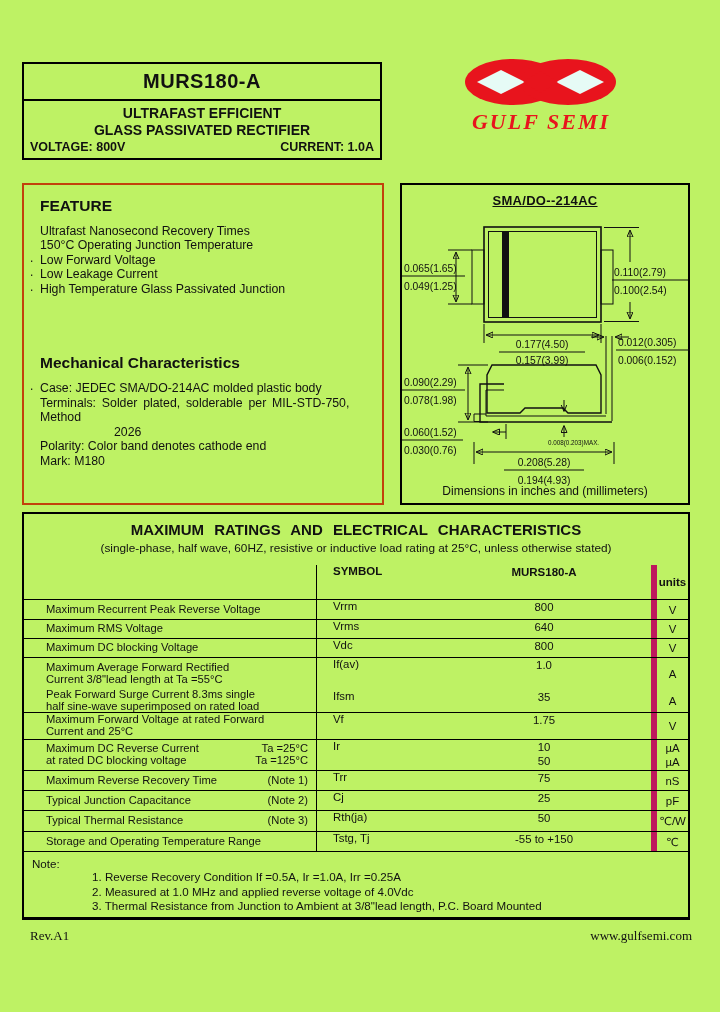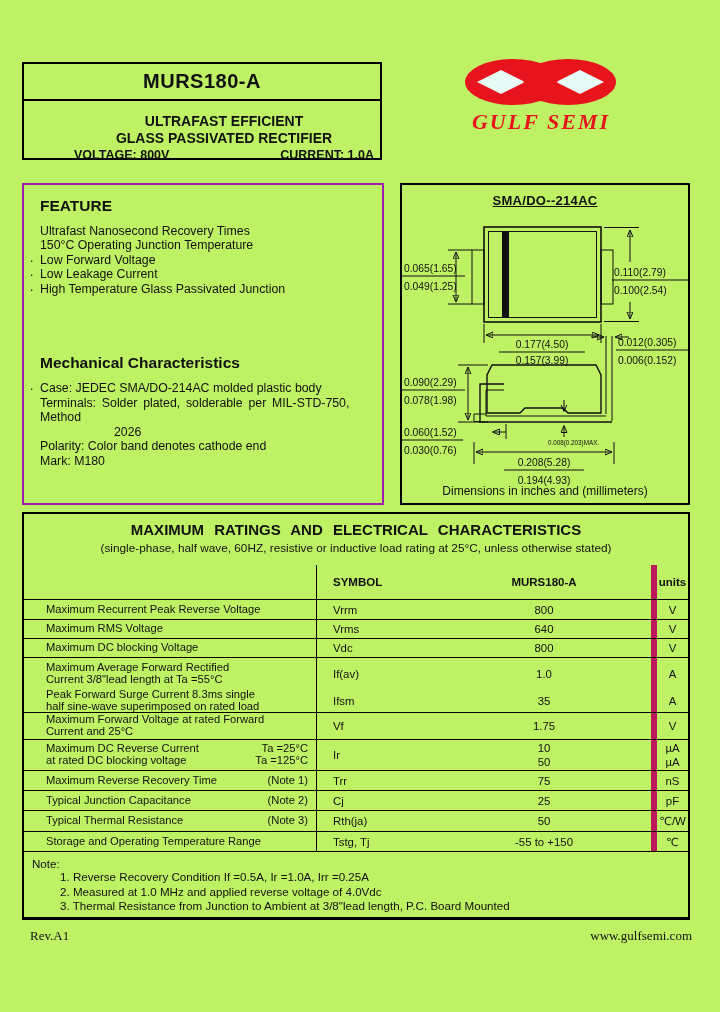--- a/index.html
+++ b/index.html
@@ -4,32 +4,32 @@
 <style>
   * { margin:0; padding:0; box-sizing:border-box; }
   html,body { width:720px; height:1012px; }
   body { font-family:"Liberation Sans","DejaVu Sans",sans-serif; background:#e6fbf6; color:#111; position:relative; }
   .page { position:absolute; inset:0; width:720px; height:1012px; background:#bef264; overflow:hidden; }
 
   
   .title-box { position:absolute; left:22px; top:62px; width:360px; height:98px; border:2px solid #000; }
   .pn-row { height:37px; border-bottom:2px solid #000; display:flex; align-items:center; justify-content:center;
             font-size:20px; font-weight:bold; letter-spacing:0.5px; }
-  .tb-lower { padding-top:12px;margin-left:44px; }
+  .tb-lower { padding-top:4px; }
   .tb-line { text-align:center; font-weight:bold; font-size:14px; line-height:17px; }
   .vc-row { display:flex; justify-content:space-between; font-weight:bold; font-size:12.5px; padding:1px 6px 0 6px; }
 
   
   .logo { position:absolute; left:462px; top:58px; width:158px; height:84px; }
   .logo-mark { display:block; margin:0 auto; }
   .logo-text { text-align:center; font-family:"Liberation Serif","DejaVu Serif",serif; font-weight:bold;
                font-style:italic; font-size:22px; letter-spacing:2px; color:#e8141d; margin-top:1px; }
 
   
-  .feature-box { position:absolute; left:22px; top:183px; width:362px; height:322px; border:2px solid #a21caf; padding:12px 10px 0 16px; }
+  .feature-box { position:absolute; left:22px; top:183px; width:362px; height:322px; border:2px solid #c2410c; padding:12px 10px 0 16px; }
   .sec-title { font-weight:bold; font-size:15.5px; }
   .feat-list { margin-top:9px; }
   .feat-item { font-size:12.3px; line-height:14.4px; position:relative; }
   .blt::before { content:"."; position:absolute; left:-10px; top:-2px; font-size:12px; }
   .mech-title { margin-top:58px; }
   .mech-list { margin-top:9px; }
   .mech-line { font-size:12.3px; line-height:14.6px; position:relative; }
   .just { word-spacing:2.4px; }
   .ind { margin-left:74px; }
 
@@ -45,29 +45,29 @@
 
   
   .ratings-box { position:absolute; left:22px; top:512px; width:668px; height:408px; border:2px solid #000; border-bottom-width:3px; }
   .r-title { position:absolute; top:7px; width:100%; text-align:center; font-weight:bold; font-size:15px; word-spacing:6px; }
   .r-sub { position:absolute; top:27px; width:100%; text-align:center; font-size:11.8px; }
   .grid { position:absolute; top:51px; left:0; width:100%; }
   .trow { display:flex; border-bottom:1px solid #000; align-items:stretch; }
   .trow.nb { border-bottom:none; }
   .c-param { width:293px; border-right:1px solid #000; padding:1px 8px 1px 22px; display:flex; flex-direction:column; justify-content:center; }
   .pline { font-size:11.2px; line-height:11.8px; display:flex; justify-content:space-between; }
-  .c-mid { flex:1; display:flex; align-items:center;gap:20px; }
+  .c-mid { flex:1; display:flex; align-items:flex-start;gap:20px; }
   .c-sym { width:100px; padding-left:16px; font-size:11.4px; }
   .c-val { flex:1; text-align:center; font-size:11.4px; line-height:14px; }
   .c-units { width:37px; border-left:6px solid #be185d; display:flex; flex-direction:column; justify-content:center; align-items:center; font-size:11.4px; line-height:14px; }
   .hdr .c-sym, .hdr .c-val, .hdr .c-units { font-weight:bold; font-size:11.5px; }
 
   .notes { position:absolute; top:340px; left:0; width:100%; padding:3px 0 0 8px; }
   .note-label { font-size:11.6px; }
-  .note-item { font-size:11.6px; line-height:14.6px; margin-left:28px; }
+  .note-item { font-size:11.6px; line-height:14.6px; margin-left:60px; }
 
   
   .footer { position:absolute; top:928px; left:0; width:720px; font-family:"Liberation Serif","DejaVu Serif",serif; font-size:13px; }
   .footer .rev { position:absolute; left:30px; }
   .footer .site { position:absolute; right:28px; }
 </style>
 </head>
 <body>
 
 <div class="page">

